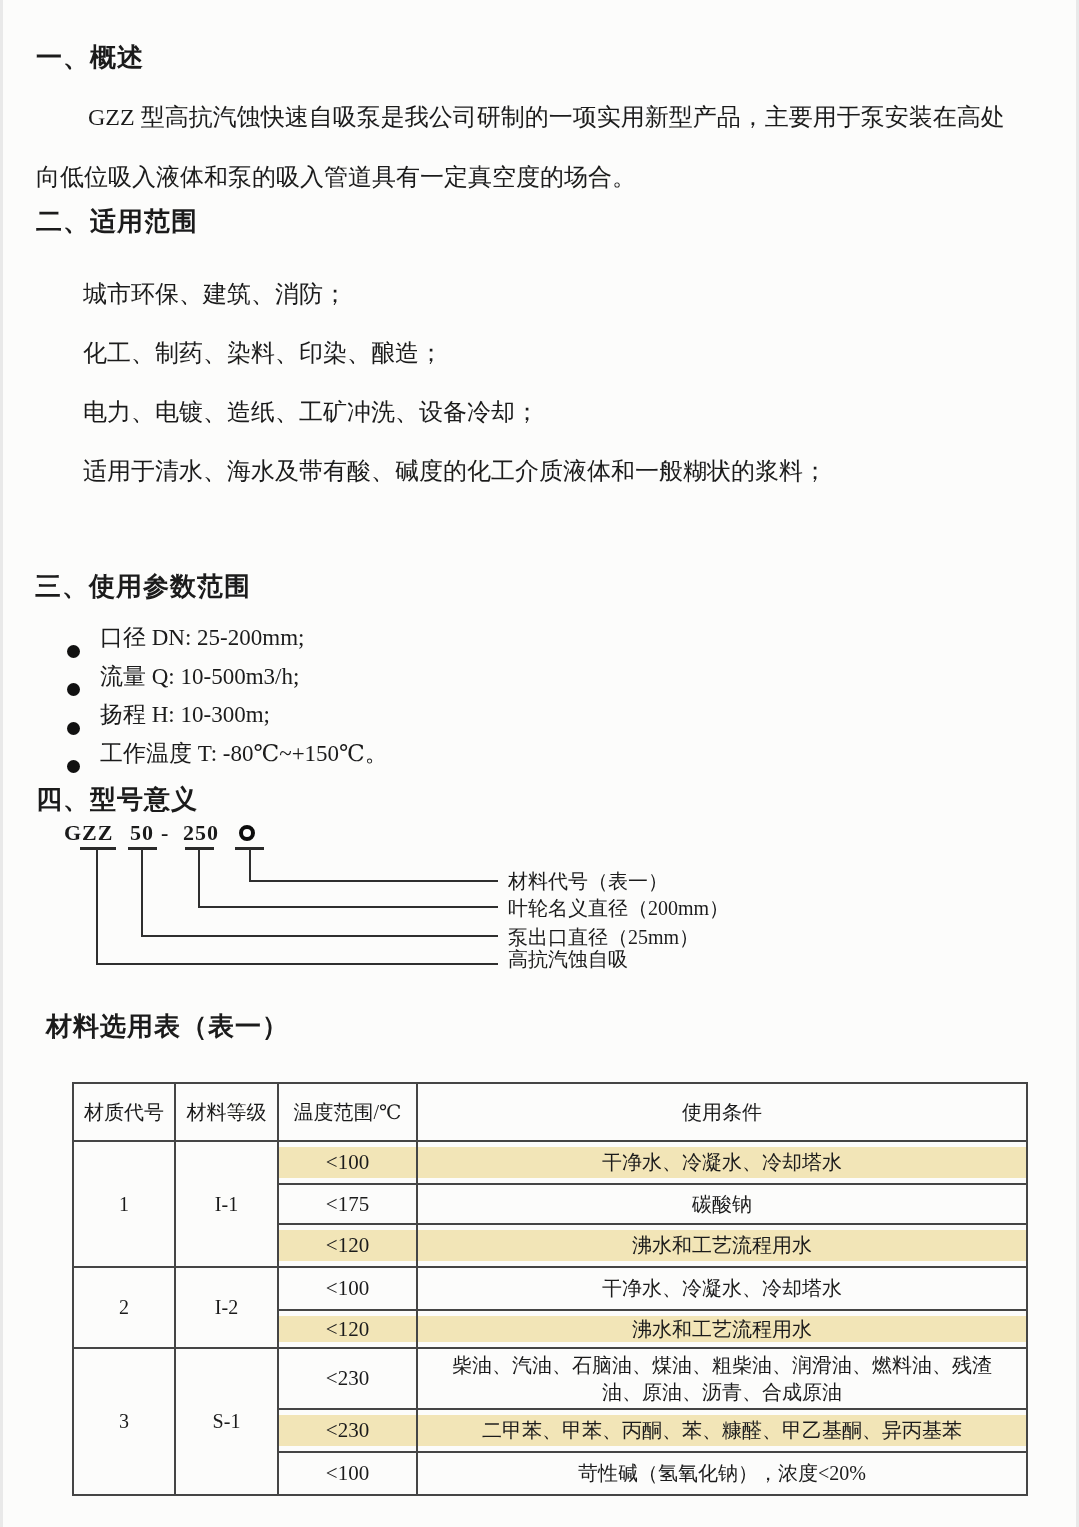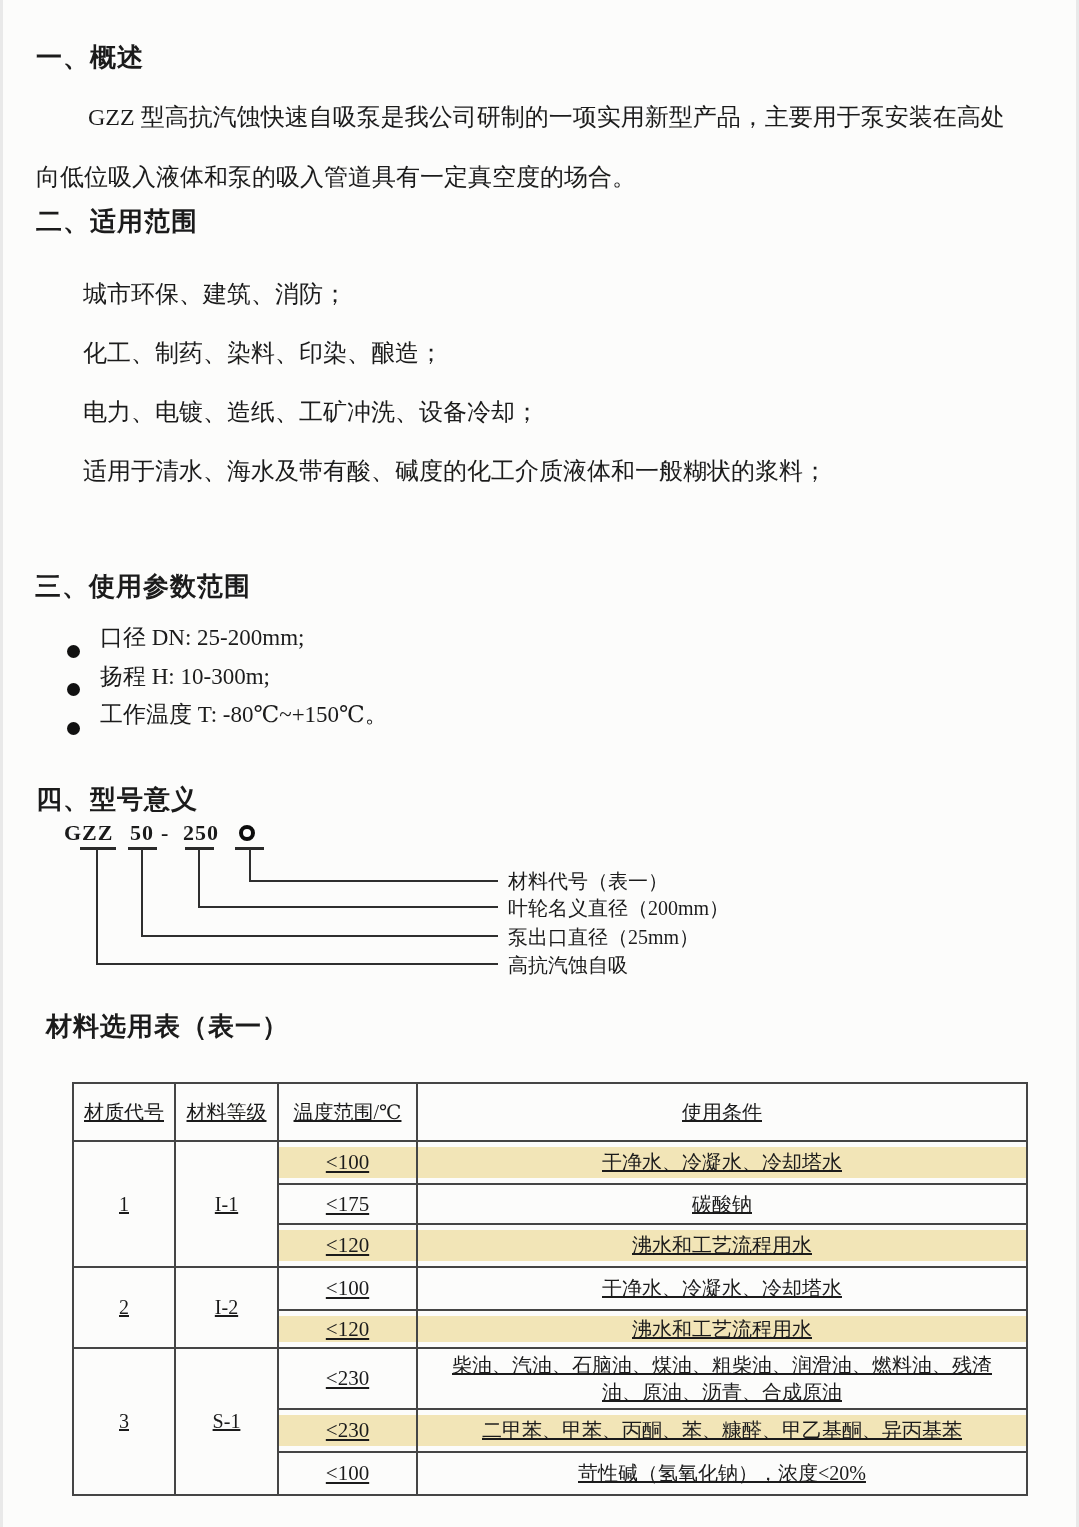--- a/index.html
+++ b/index.html
@@ -46,21 +46,20 @@
   .tick{position:absolute;top:29px;height:3px;background:#2a2a2a;}
   .vline{position:absolute;width:2px;background:#2f2f2f;top:31px;}
   .hline{position:absolute;height:2px;background:#2f2f2f;}
   .dlabel{position:absolute;left:505px;font-size:20px;white-space:nowrap;}
   
   .mtable{
     border-collapse:collapse;
     table-layout:fixed;
     width:954px;
     font-size:20px;
-    text-decoration:underline;
   }
   .mtable th,.mtable td{
     border:2px solid var(--border);
     text-align:center;
     vertical-align:middle;
     padding:0 6px;
     overflow:hidden;
   }
   .mtable th{font-weight:normal;font-size:20px;}
   .temp{font-size:21px;margin-top:27px;}
@@ -93,20 +92,24 @@
   </div>
 
   <div class="abs h" style="top:571px;left:32px;">三、使用参数范围</div>
   <ul class="abs bullets" style="top:619px;left:64px;">
     <li>
       <span class="dot"></span>
       <span>口径 DN: 25-200mm;</span>
     </li>
     <li>
       <span class="dot"></span>
+      <span>流量 Q: 10-500m3/h;</span>
+    </li>
+    <li>
+      <span class="dot"></span>
       <span>扬程 H: 10-300m;</span>
     </li>
     <li>
       <span class="dot"></span>
       <span>工作温度 T: -80℃~+150℃。</span>
     </li>
   </ul>
 
   <div class="abs h" style="top:784px;left:33px;">四、型号意义</div>
 
@@ -128,21 +131,21 @@
     <div class="vline" style="left:246px;height:31px;"></div>
 
     <div class="hline" style="top:62px;left:246px;width:249px;"></div>
     <div class="hline" style="top:88px;left:195px;width:300px;"></div>
     <div class="hline" style="top:117px;left:138px;width:357px;"></div>
     <div class="hline" style="top:145px;left:93px;width:402px;"></div>
 
     <div class="dlabel" style="top:50px;">材料代号（表一）</div>
     <div class="dlabel" style="top:77px;">叶轮名义直径（200mm）</div>
     <div class="dlabel" style="top:106px;">泵出口直径（25mm）</div>
-    <div class="dlabel" style="top:134px;">高抗汽蚀自吸</div>
+    <div class="dlabel" style="top:128px;">高抗汽蚀自吸</div>
   </div>
 
   <div class="abs h" style="top:1011px;left:43px;">材料选用表（表一）</div>
 
   <table class="mtable abs" style="top:1082px;left:69px;">
     <colgroup>
       <col style="width:102px">
         <col style="width:103px">
         <col style="width:139px">
         <col style="width:610px">

